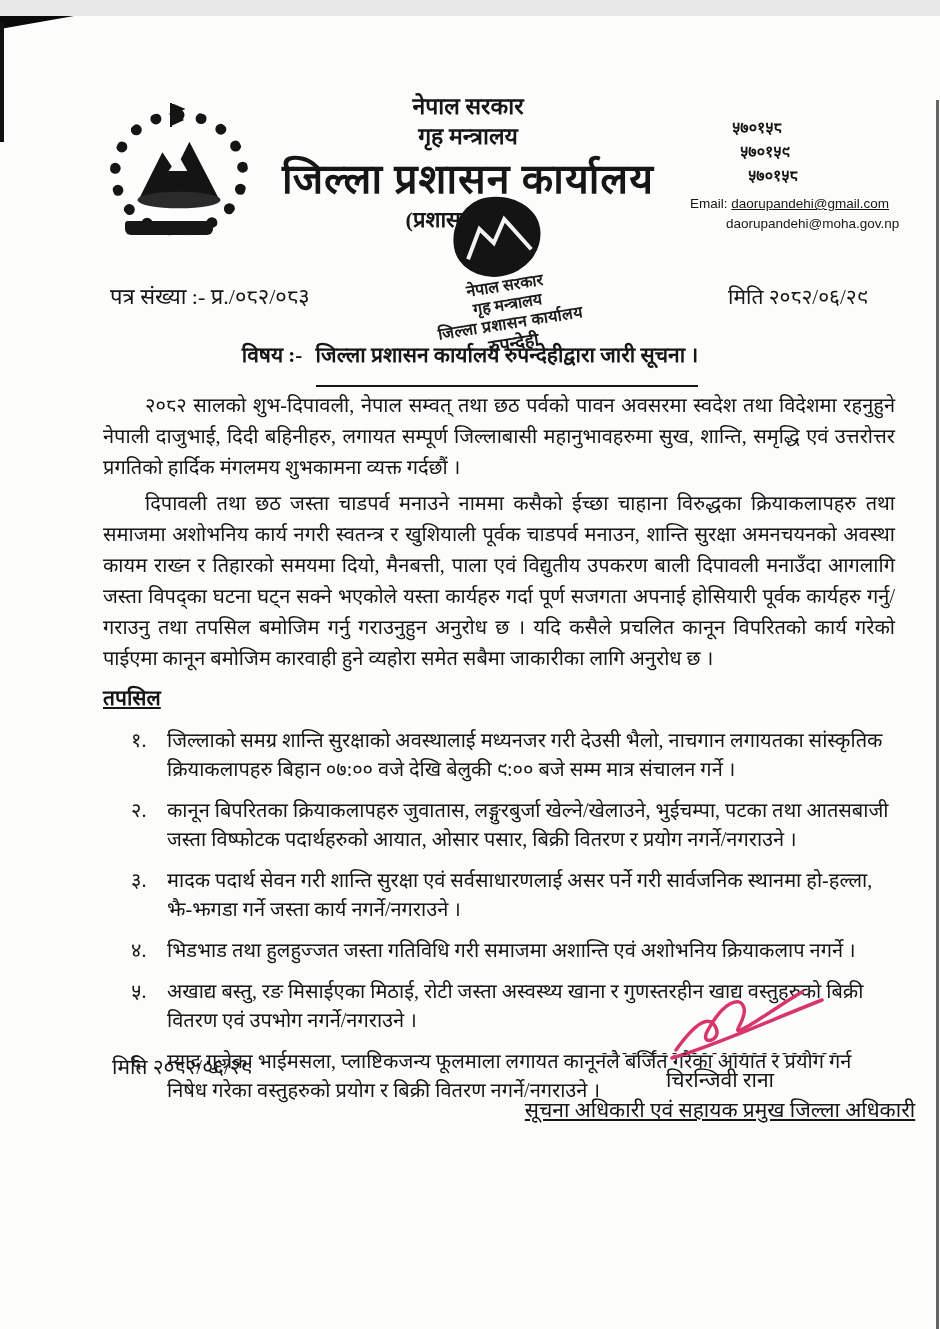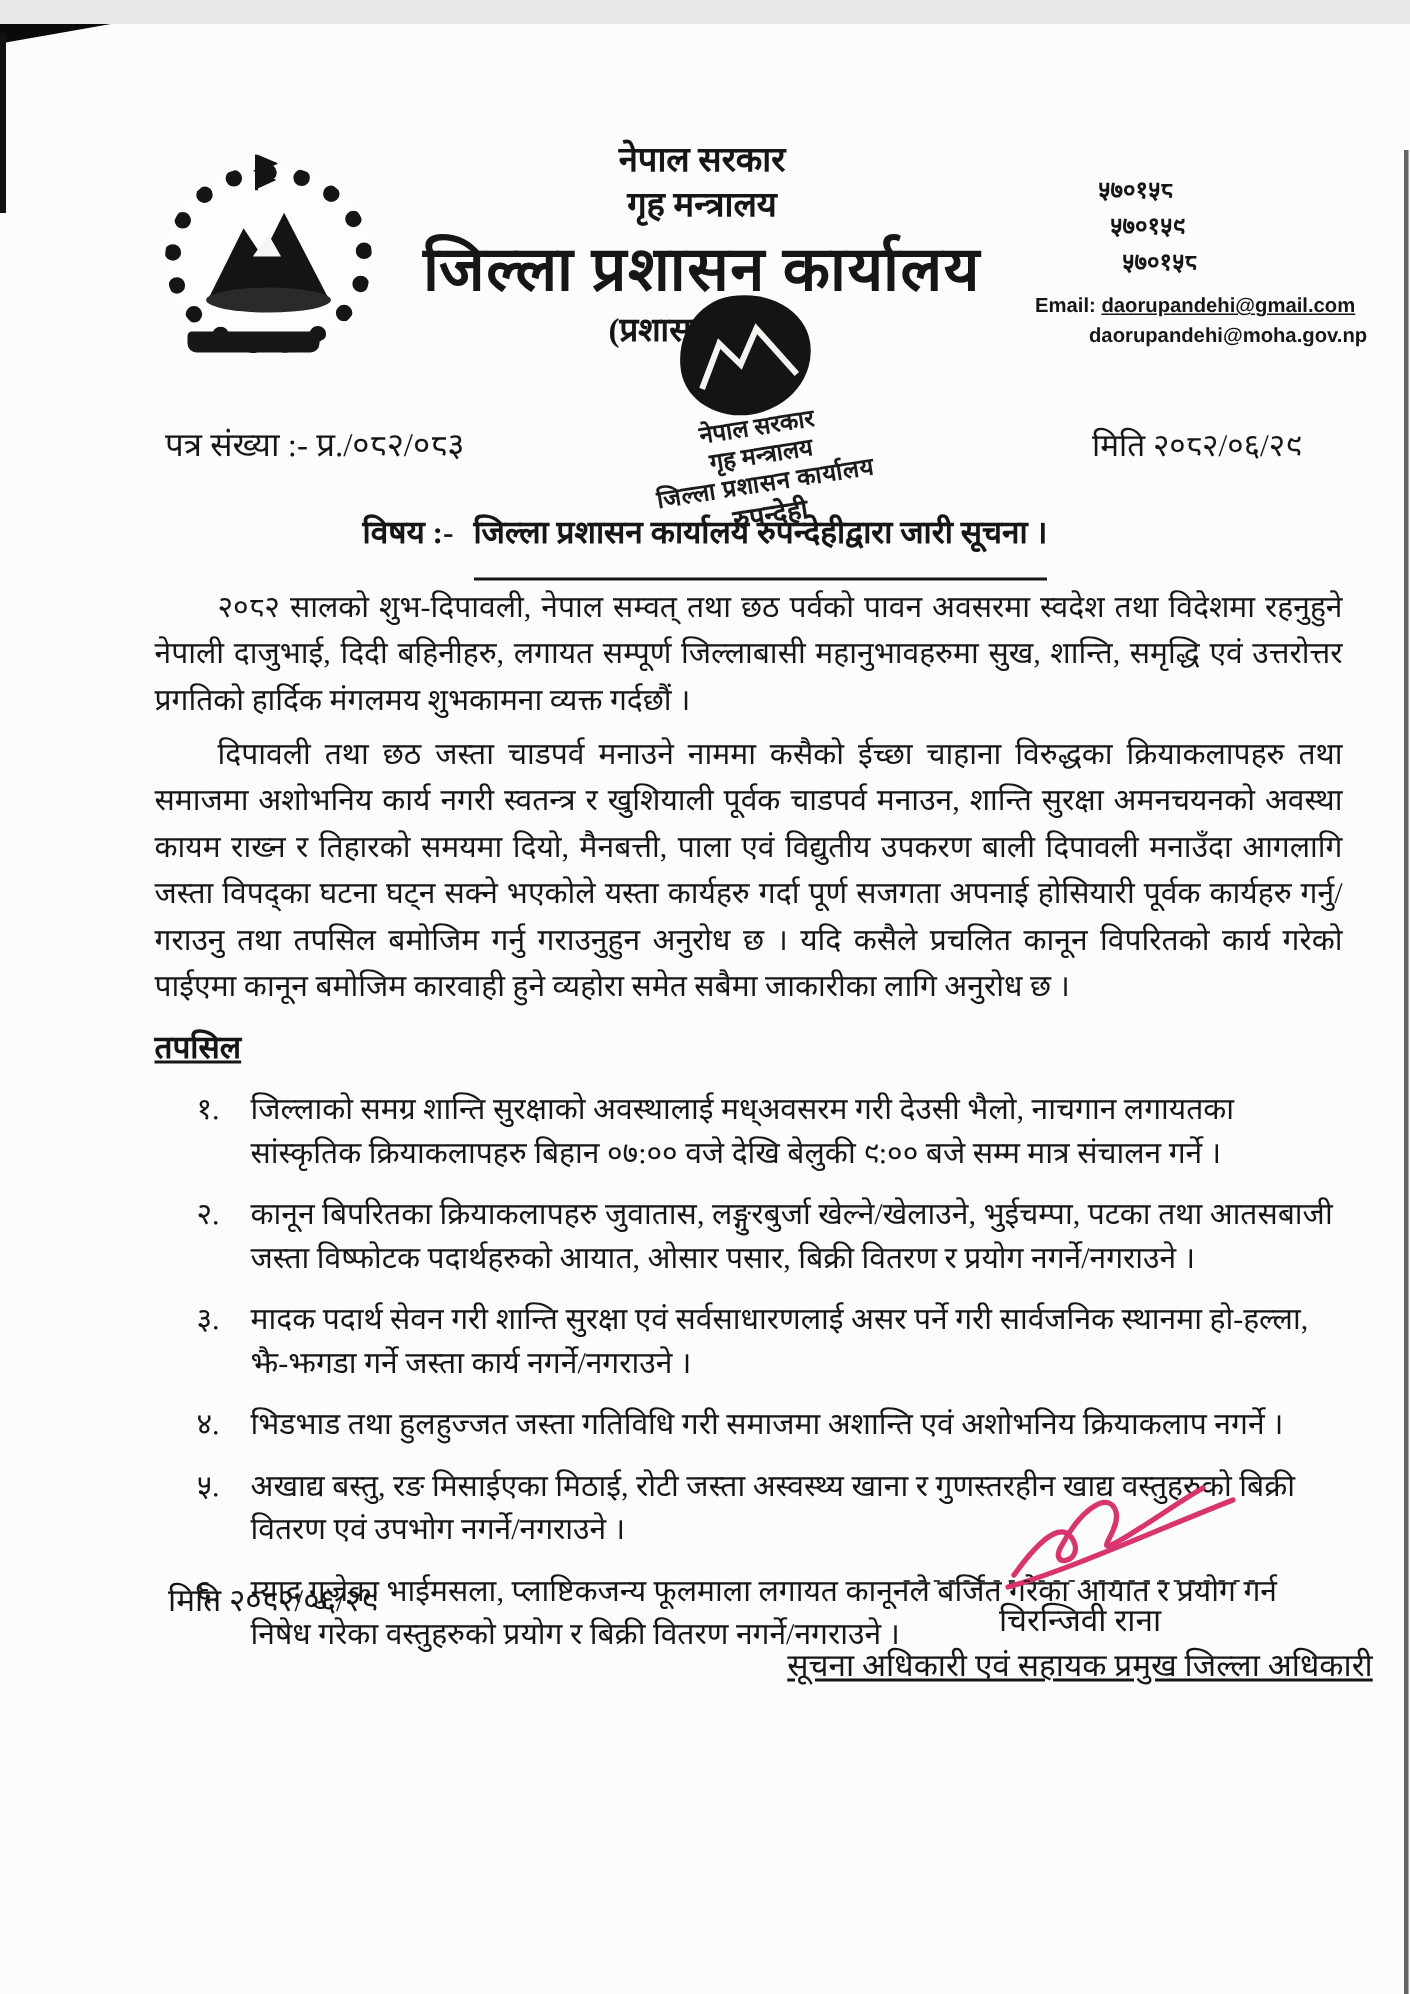--- a/index.html
+++ b/index.html
@@ -28,21 +28,21 @@
   .ministry-line{font-size:23px;font-weight:bold;line-height:30px;}
   .office-line{font-size:41px;font-weight:bold;line-height:54px;letter-spacing:1px;}
   .branch-line{font-size:22px;font-weight:bold;line-height:28px;}
 
   .contact{position:absolute;left:690px;top:100px;width:230px;font-weight:bold;}
   .phone-row{font-size:16px;line-height:24px;}
   .phone-icon{font-family:"DejaVu Sans",sans-serif;font-size:17px;margin-right:8px;}
   .phone-sub{font-size:16px;line-height:24px;}
   .ph0{margin-left:42px;} .ph1{margin-left:50px;} .ph2{margin-left:58px;}
   .emails{margin-top:6px;font-family:"Liberation Sans","DejaVu Sans",sans-serif;
-    font-size:13.5px;line-height:20px;font-weight:bold;}
+    font-size:13.5px;line-height:20px;font-weight:normal;}
   .email-underline{text-decoration:underline;}
   .email2{margin-left:36px;}
 
   
   .stamp{position:absolute;left:388px;top:180px;width:230px;text-align:center;
     transform:rotate(-9deg);z-index:3;color:#1b1b1b;}
   .stamp-blob{position:relative;width:88px;height:80px;margin:0 auto;background:#141414;
     border-radius:46% 54% 52% 48% / 55% 48% 52% 45%;}
   .stamp-blob svg{position:absolute;left:8px;top:16px;width:72px;height:48px;}
   .stamp-lines{margin-top:0;font-weight:bold;}
@@ -143,21 +143,21 @@
     <span class="subject-text">जिल्ला प्रशासन कार्यालय रुपन्देहीद्वारा जारी सूचना ।</span>
   </div>
 
   <div class="body-block">
     <p class="para">२०८२ सालको शुभ-दिपावली, नेपाल सम्वत् तथा छठ पर्वको पावन अवसरमा स्वदेश तथा विदेशमा रहनुहुने नेपाली दाजुभाई, दिदी बहिनीहरु, लगायत सम्पूर्ण जिल्लाबासी महानुभावहरुमा सुख, शान्ति, समृद्धि एवं उत्तरोत्तर प्रगतिको हार्दिक मंगलमय शुभकामना व्यक्त गर्दछौं ।</p>
     <p class="para">दिपावली तथा छठ जस्ता चाडपर्व मनाउने नाममा कसैको ईच्छा चाहाना विरुद्धका क्रियाकलापहरु तथा समाजमा अशोभनिय कार्य नगरी स्वतन्त्र र खुशियाली पूर्वक चाडपर्व मनाउन, शान्ति सुरक्षा अमनचयनको अवस्था कायम राख्न र तिहारको समयमा दियो, मैनबत्ती, पाला एवं विद्युतीय उपकरण बाली दिपावली मनाउँदा आगलागि जस्ता विपद्का घटना घट्न सक्ने भएकोले यस्ता कार्यहरु गर्दा पूर्ण सजगता अपनाई होसियारी पूर्वक कार्यहरु गर्नु/गराउनु तथा तपसिल बमोजिम गर्नु गराउनुहुन अनुरोध छ । यदि कसैले प्रचलित कानून विपरितको कार्य गरेको पाईएमा कानून बमोजिम कारवाही हुने व्यहोरा समेत सबैमा जाकारीका लागि अनुरोध छ ।</p>
     <div class="tapasil">तपसिल</div>
     <div class="sched">
       <div class="li">
         <span class="num">१.</span>
-        <span class="txt">जिल्लाको समग्र शान्ति सुरक्षाको अवस्थालाई मध्अवसरम गरी देउसी भैलो, नाचगान लगायतका सांस्कृतिक क्रियाकलापहरु बिहान ०७:०० वजे देखि बेलुकी ९:०० बजे सम्म मात्र संचालन गर्ने ।</span>
+        <span class="txt">जिल्लाको समग्र शान्ति सुरक्षाको अवस्थालाई मध्यनजर गरी देउसी भैलो, नाचगान लगायतका सांस्कृतिक क्रियाकलापहरु बिहान ०७:०० वजे देखि बेलुकी ९:०० बजे सम्म मात्र संचालन गर्ने ।</span>
       </div>
       <div class="li">
         <span class="num">२.</span>
         <span class="txt">कानून बिपरितका क्रियाकलापहरु जुवातास, लङ्गुरबुर्जा खेल्ने/खेलाउने, भुईचम्पा, पटका तथा आतसबाजी जस्ता विष्फोटक पदार्थहरुको आयात, ओसार पसार, बिक्री वितरण र प्रयोग नगर्ने/नगराउने ।</span>
       </div>
       <div class="li">
         <span class="num">३.</span>
         <span class="txt">मादक पदार्थ सेवन गरी शान्ति सुरक्षा एवं सर्वसाधारणलाई असर पर्ने गरी सार्वजनिक स्थानमा हो-हल्ला, झै-झगडा गर्ने जस्ता कार्य नगर्ने/नगराउने ।</span>
       </div>
       <div class="li">

